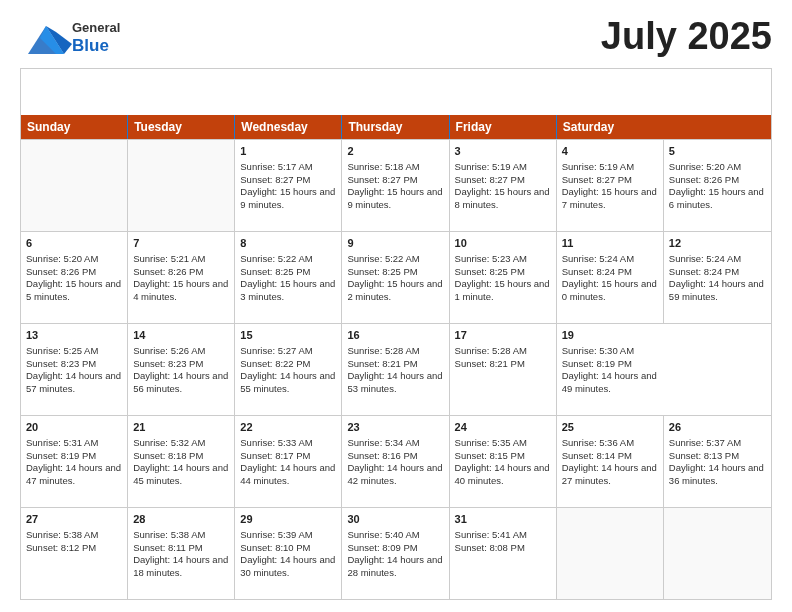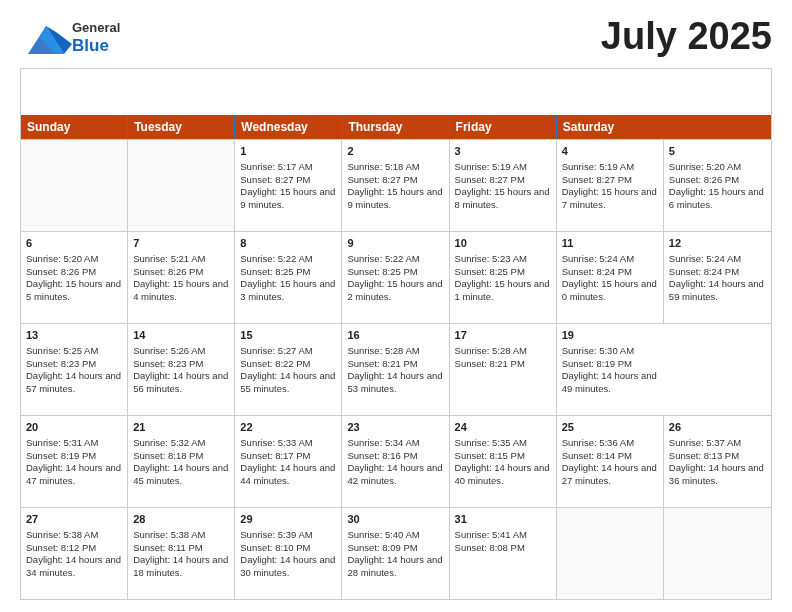--- a/index.html
+++ b/index.html
@@ -158,21 +158,21 @@
         <div class="cal-row">
           <div class="cal-cell"><span class="day-num">20</span><span>Sunrise: 5:31 AM</span><br><span>Sunset: 8:19 PM</span><br><span>Daylight: 14 hours and 47 minutes.</span></div>
           <div class="cal-cell"><span class="day-num">21</span><span>Sunrise: 5:32 AM</span><br><span>Sunset: 8:18 PM</span><br><span>Daylight: 14 hours and 45 minutes.</span></div>
           <div class="cal-cell"><span class="day-num">22</span><span>Sunrise: 5:33 AM</span><br><span>Sunset: 8:17 PM</span><br><span>Daylight: 14 hours and 44 minutes.</span></div>
           <div class="cal-cell"><span class="day-num">23</span><span>Sunrise: 5:34 AM</span><br><span>Sunset: 8:16 PM</span><br><span>Daylight: 14 hours and 42 minutes.</span></div>
           <div class="cal-cell"><span class="day-num">24</span><span>Sunrise: 5:35 AM</span><br><span>Sunset: 8:15 PM</span><br><span>Daylight: 14 hours and 40 minutes.</span></div>
           <div class="cal-cell"><span class="day-num">25</span><span>Sunrise: 5:36 AM</span><br><span>Sunset: 8:14 PM</span><br><span>Daylight: 14 hours and 27 minutes.</span></div>
           <div class="cal-cell"><span class="day-num">26</span><span>Sunrise: 5:37 AM</span><br><span>Sunset: 8:13 PM</span><br><span>Daylight: 14 hours and 36 minutes.</span></div>
         </div>
         <div class="cal-row">
-          <div class="cal-cell"><span class="day-num">27</span><span>Sunrise: 5:38 AM</span><br><span>Sunset: 8:12 PM</span><br><span>Daylight: 14 hours and 34 minutes.</span></div>
+          <div class="cal-cell"><span class="day-num">27</span><span>Sunrise: 5:38 AM</span><br><span>Sunset: 8:12 PM</span><br></div>
           <div class="cal-cell"><span class="day-num">28</span><span>Sunrise: 5:38 AM</span><br><span>Sunset: 8:11 PM</span><br><span>Daylight: 14 hours and 18 minutes.</span></div>
           <div class="cal-cell"><span class="day-num">29</span><span>Sunrise: 5:39 AM</span><br><span>Sunset: 8:10 PM</span><br><span>Daylight: 14 hours and 30 minutes.</span></div>
           <div class="cal-cell"><span class="day-num">30</span><span>Sunrise: 5:40 AM</span><br><span>Sunset: 8:09 PM</span><br><span>Daylight: 14 hours and 28 minutes.</span></div>
           <div class="cal-cell"><span class="day-num">31</span><span>Sunrise: 5:41 AM</span><br><span>Sunset: 8:08 PM</span><br></div>
           <div class="cal-cell empty"></div>
           <div class="cal-cell empty"></div>
         </div>
       </div>
   </div>
 </div>

